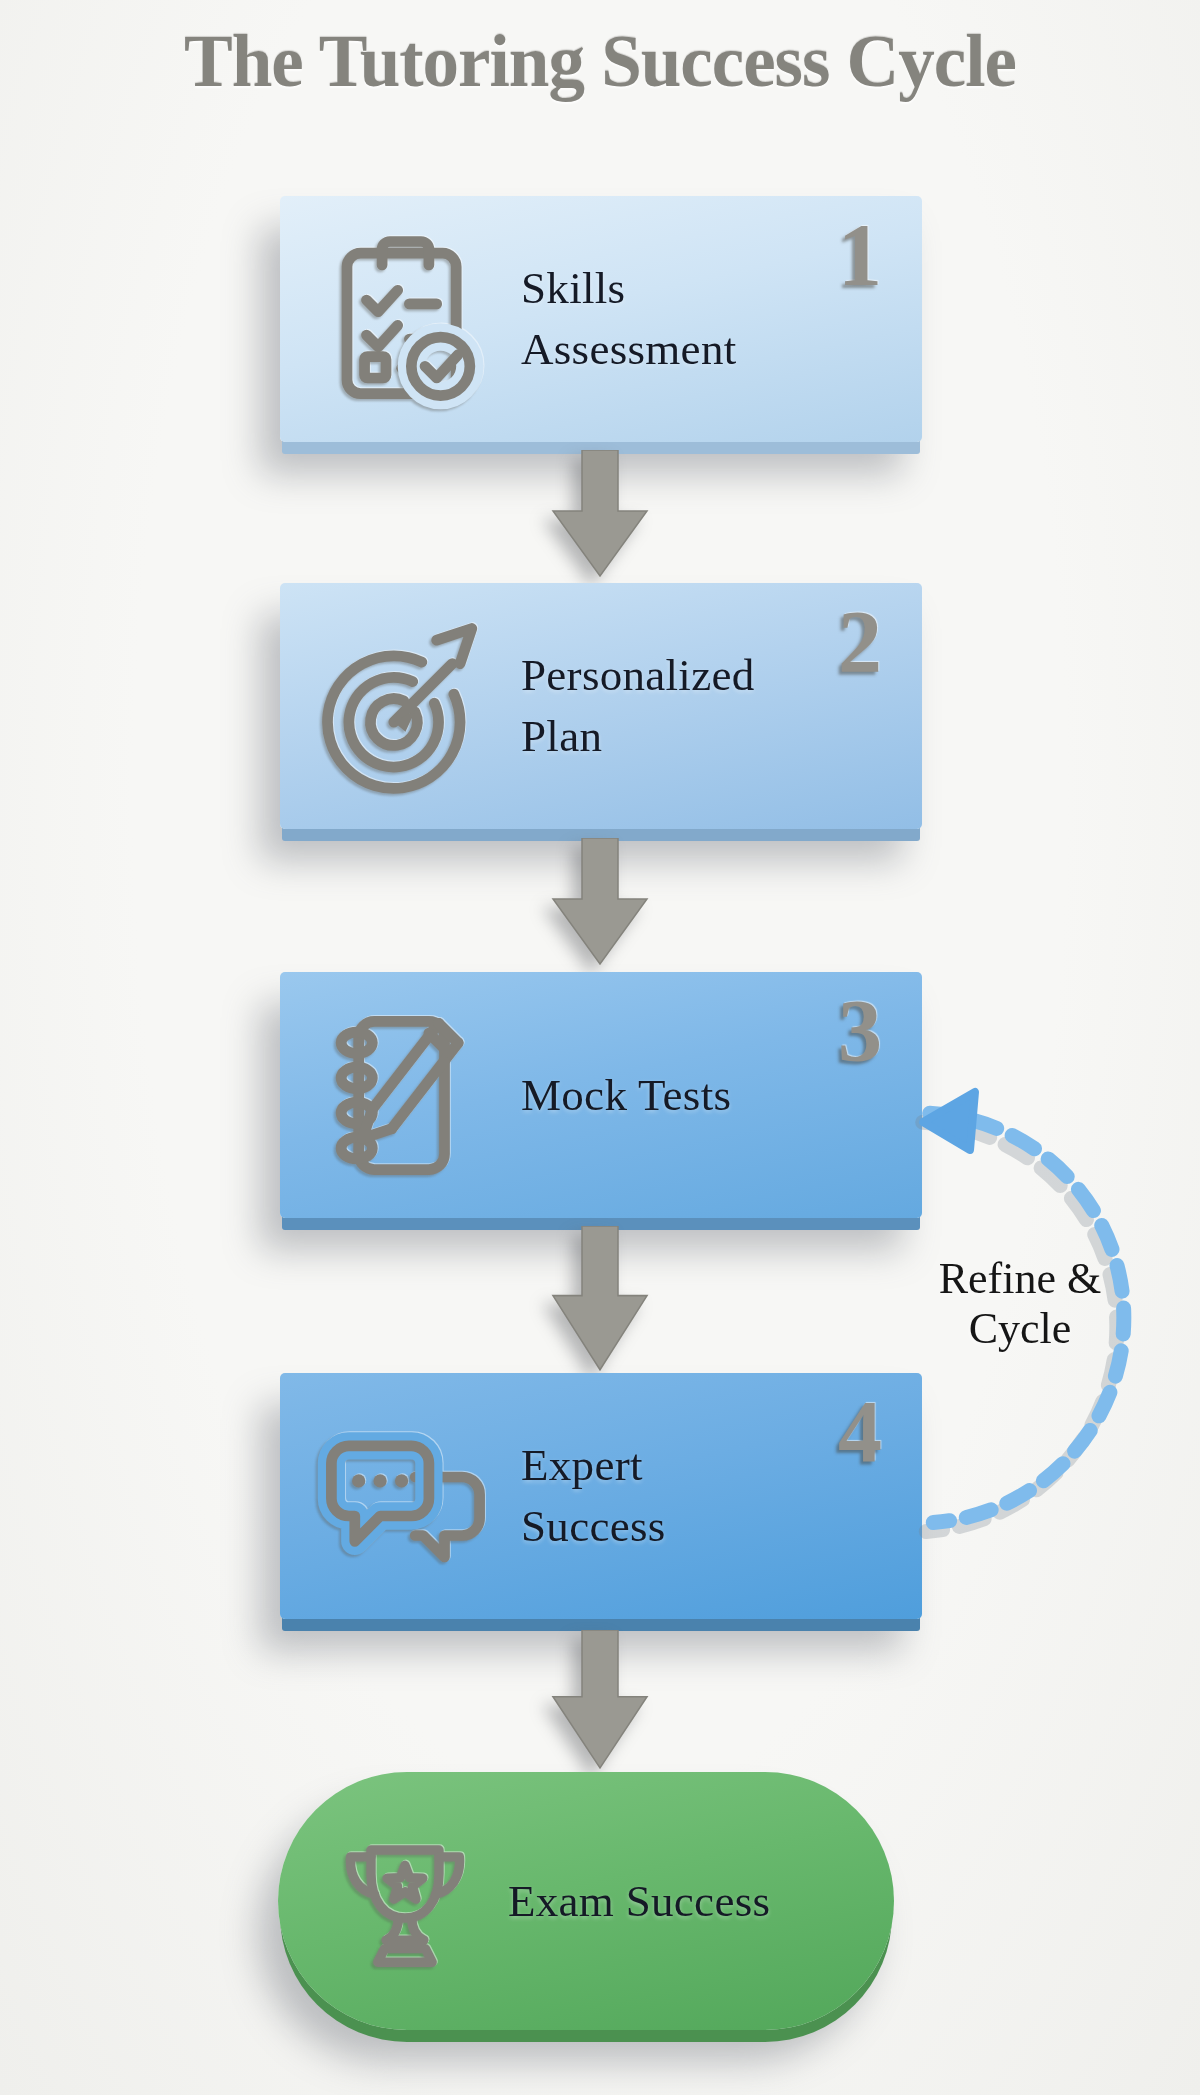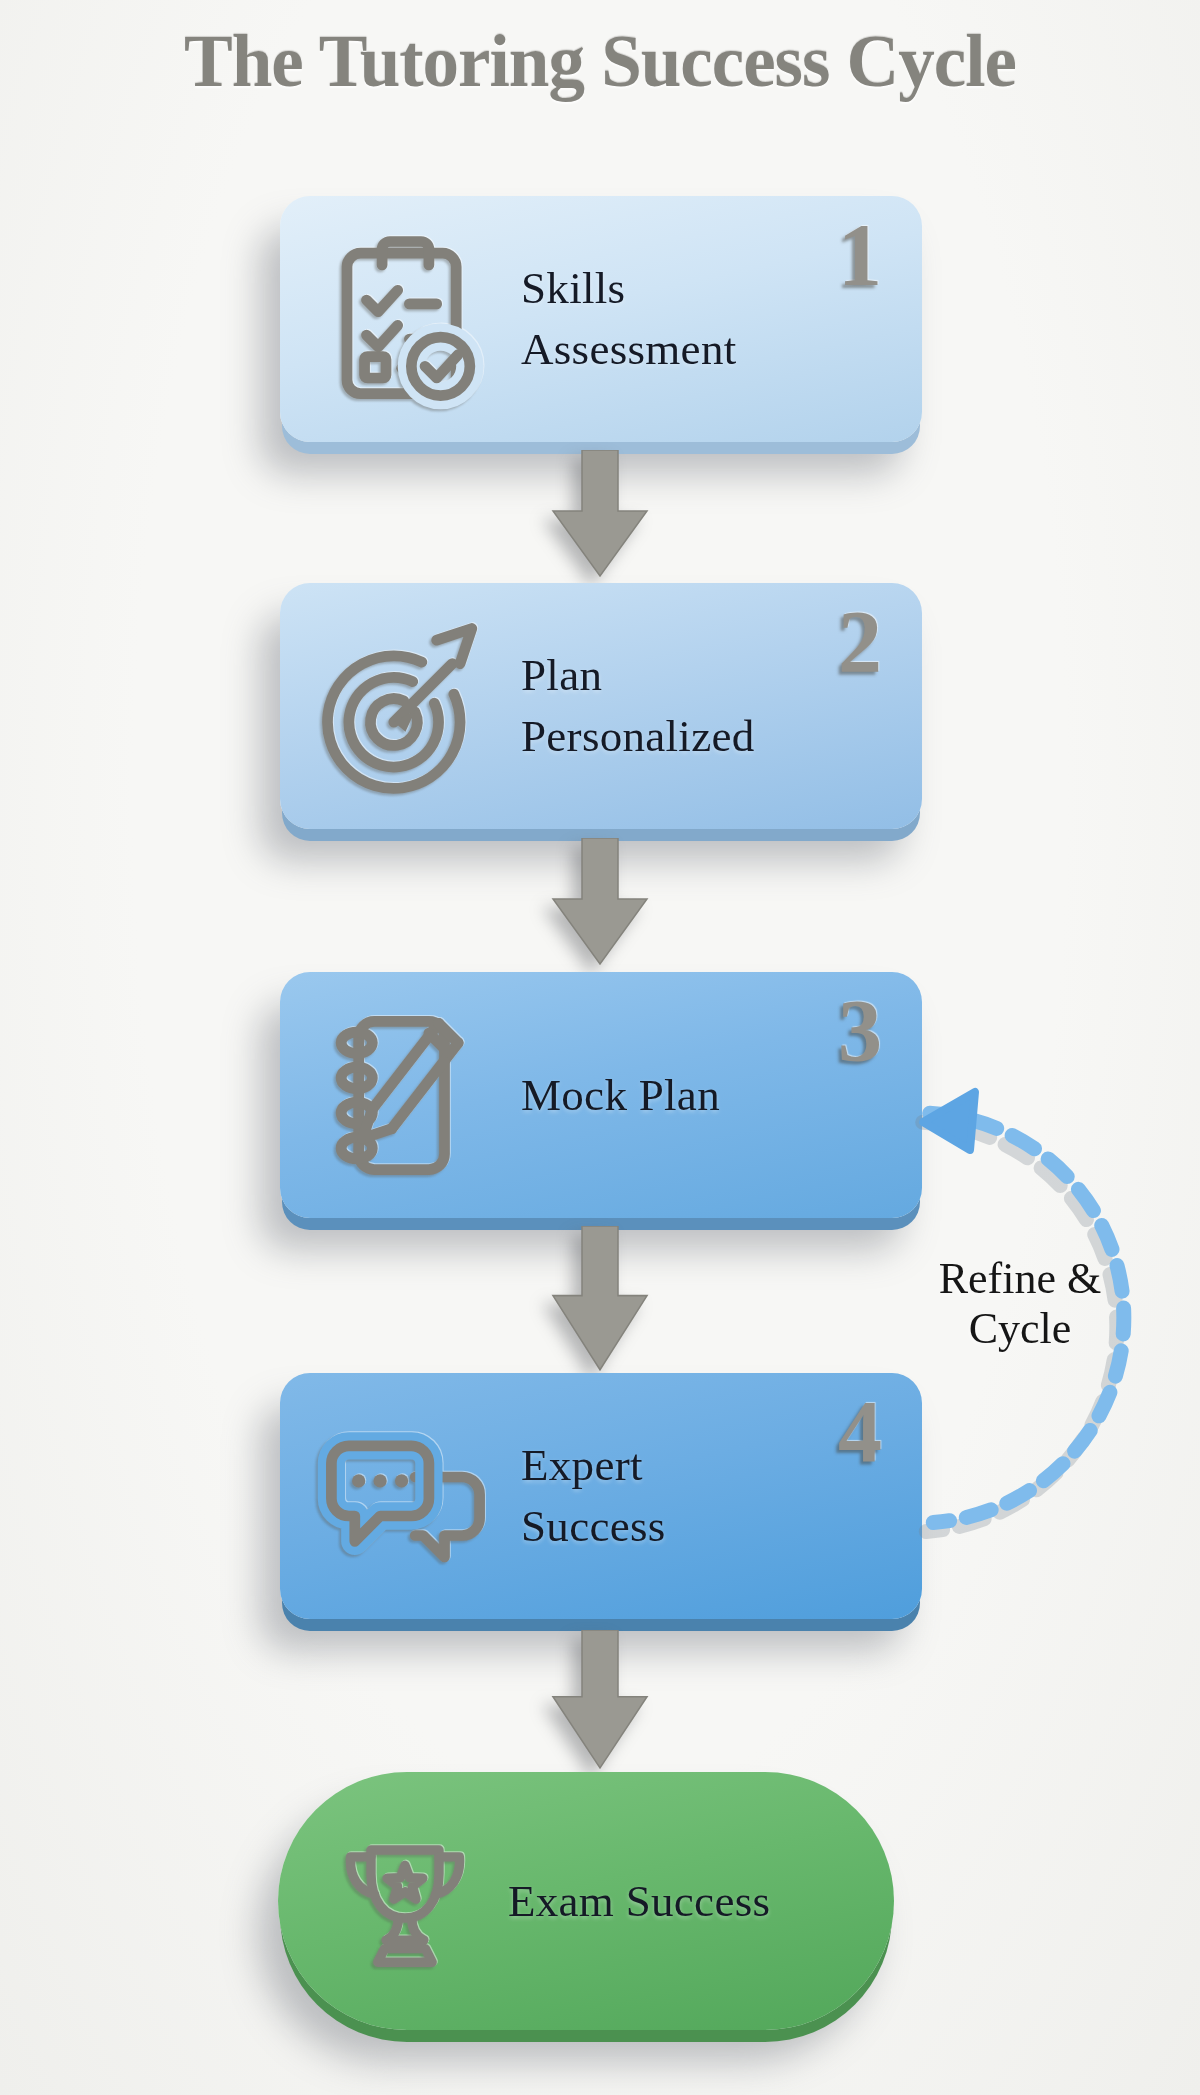--- a/index.html
+++ b/index.html
@@ -7,21 +7,21 @@
     position:relative;width:1200px;height:2095px;overflow:hidden;
     background:radial-gradient(ellipse at 50% 38%, #f7f7f5 55%, #efefec 100%);
     font-family:Liberation Serif, serif;
   }
   .title{
     position:absolute;top:20px;left:0;width:100%;text-align:center;
     font-size:73px;font-weight:700;letter-spacing:-1px;color:#85847e;
     text-shadow:0 2px 2px rgba(255,255,255,.8), 0 -1px 1px rgba(90,88,82,.25);
   }
   .step-card{
-    position:absolute;left:280px;width:642px;height:246px;border-radius:30px;
+    position:absolute;left:280px;width:642px;height:246px;border-radius:5px;
     display:flex;align-items:center;box-sizing:border-box;padding-left:28px;
     box-shadow:0 14px 0 -2px var(--side), -20px 32px 36px rgba(96,102,112,.38);
   }
   .card-1{top:196px;background:linear-gradient(168deg,#e2eff9 0%,#cfe4f5 45%,#b2d2ec 100%);--side:#9dbdd9;}
   .card-2{top:583px;background:linear-gradient(168deg,#cde3f5 0%,#b3d2ee 45%,#92bee6 100%);--side:#82a9cb;}
   .card-3{top:972px;background:linear-gradient(168deg,#9ac8ee 0%,#7fb8e8 45%,#64a9e0 100%);--side:#5b90bc;}
   .card-4{top:1345px;background:linear-gradient(168deg,#81b9e8 0%,#6cade3 45%,#4f9edc 100%);margin-top:28px;--side:#4a82ad;}
   .card-5{top:1772px;left:278px;width:616px;height:258px;border-radius:129px;
     background:linear-gradient(168deg,#7cc47f 0%,#68b86d 45%,#52a75a 100%);--side:#4b9150;}
   .step-icon{width:195px;height:195px;flex:0 0 195px;
@@ -96,22 +96,22 @@
       <g class="ico">
         <path d="M74.8,43.6 A34,34 0 1 1 58.4,27.2"></path>
         <path d="M64.8,48.3 A23,23 0 1 1 53.7,37.2"></path>
         <path d="M54.9,52.9 A12,12 0 1 1 49.1,47.1"></path>
         <path d="M44,58 L74,28"></path>
         <path d="M66,16 L84,10 L78,28"></path>
         <path class="fill" d="M44,58 L55,52 L50,63 Z"></path>
       </g>
     </svg>
     <div class="step-label">
+      <span>Personalized</span>
       <span>Plan</span>
-      <span>Personalized</span>
     </div>
     <div class="step-number">2</div>
   </div>
 
   <div class="connector conn-2">
     <svg viewBox="0 0 110 130" preserveAspectRatio="none">
       <polygon points="37,0 73,0 73,62 102,62 55,128 8,62 37,62" fill="#9a9992" stroke="#84837c" stroke-width="1.5"></polygon>
     </svg>
   </div>
 
@@ -124,21 +124,21 @@
         <ellipse cx="25" cy="59" rx="8" ry="5.5"></ellipse>
         <ellipse cx="25" cy="77" rx="8" ry="5.5"></ellipse>
         <path d="M67,13 L33,57"></path>
         <path d="M77,23 L43,67"></path>
         <path d="M67,13 L77,23"></path>
         <path d="M33,57 L28,72 L43,67"></path>
         <path d="M62,18 L72,28"></path>
       </g>
     </svg>
     <div class="step-label">
-      <span>Mock Plan</span>
+      <span>Mock Tests</span>
     </div>
     <div class="step-number">3</div>
   </div>
 
   <div class="connector conn-3">
     <svg viewBox="0 0 110 130" preserveAspectRatio="none">
       <polygon points="37,0 73,0 73,62 102,62 55,128 8,62 37,62" fill="#9a9992" stroke="#84837c" stroke-width="1.5"></polygon>
     </svg>
   </div>
 

